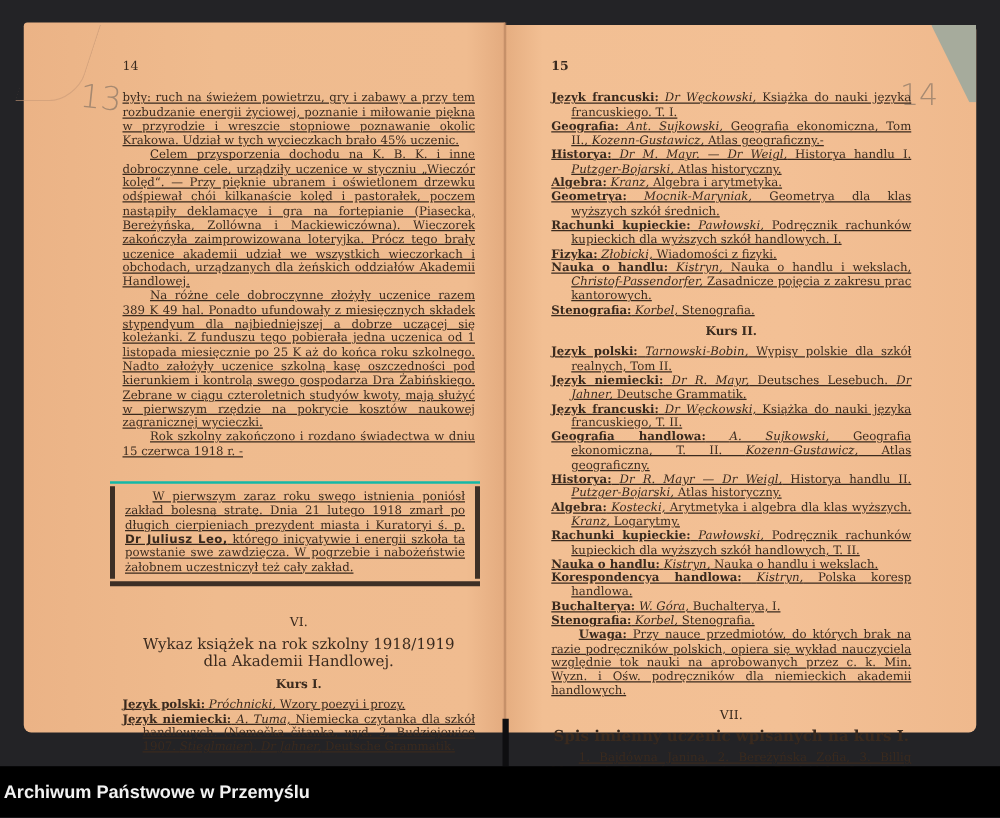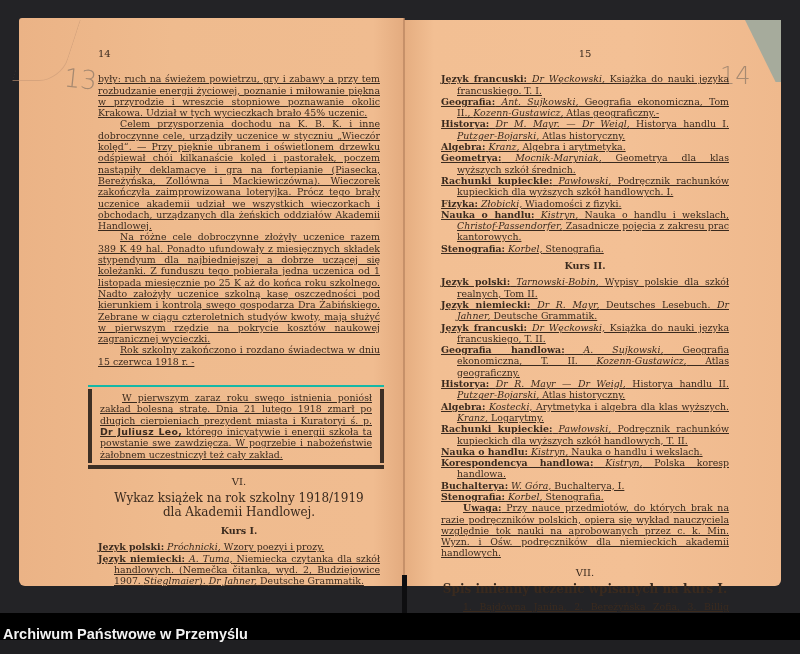--- a/index.html
+++ b/index.html
@@ -12,36 +12,36 @@
   .gutter-bottom{position:absolute;left:402px;top:575px;width:5px;height:38px;background:#0e0e10;}
   .corner-flap{position:absolute;left:745px;top:20px;width:36px;height:62px;background:#a6ab9c;clip-path:polygon(0 0,100% 0,100% 100%,85% 100%);}
   .pencil{position:absolute;color:#8f7a68;font-family:"DejaVu Sans",sans-serif;font-weight:300;opacity:.75;}
   .pencil.p13{left:64px;top:64px;font-size:26px;transform:rotate(6deg);}
   .pencil.p14{left:720px;top:62px;font-size:24px;}
   .fold{position:absolute;left:22px;top:20px;width:48px;height:60px;border:1px solid #c99a78;border-top:none;border-left:none;border-radius:0 0 22px 0;opacity:.6;transform:skewX(-18deg);}
   .col{position:absolute;font-size:9.4px;line-height:11.3px;text-align:justify;}
   .col.left{left:98px;top:48px;width:282px;}
   .col.right{left:441px;top:48px;width:288px;}
   .pagenum{font-size:10px;margin-bottom:14px;}
-  .pagenum.r{text-align:center;}
+  .pagenum.r{text-align:left;font-weight:bold;}
   p{margin:0;text-decoration:underline;}
   .ind{text-indent:22px;}
   .b{font-weight:bold;}
   .i{font-style:italic;}
   .notice{margin:18px 0 0 -10px;width:296px;border-top:2px solid #14b8a6;border-bottom:4px solid #3d2f25;position:relative;padding:5px 12px 5px 12px;box-sizing:border-box;}
   .notice:before,.notice:after{content:"";position:absolute;top:2px;bottom:2px;width:4px;background:#3d2f25;}
   .notice:before{left:0;}
   .notice:after{right:0;}
   .notice .blk{font-family:"DejaVu Sans",sans-serif;font-weight:bold;letter-spacing:.3px;}
-  .sec-num{text-align:center;margin-top:7px;font-size:10px;}
+  .sec-num{text-align:center;margin-top:24px;font-size:10px;}
   .sec-title{text-align:center;font-size:12px;line-height:14px;margin-top:4px;}
   .course{text-align:center;margin:6px 0 5px;font-size:9.6px;font-weight:bold;}
   .entry{padding-left:16px;text-indent:-16px;}
   .entry .sub{font-weight:bold;}
-  .caption{position:absolute;left:0;top:613px;width:800px;height:27px;background:#000;}
+  .caption{position:absolute;left:0;top:613px;width:800px;height:41px;background:#000;}
   .caption span{position:absolute;left:3px;top:13px;color:#f2f2f2;font-family:"Liberation Sans","DejaVu Sans",sans-serif;font-weight:bold;font-size:14.5px;}
   .names{text-indent:22px;}
 </style>
 </head>
 <body>
 
 <div class="scan"></div>
 <div class="page left"></div>
 <div class="page right"></div>
 <div class="gutter"></div>

